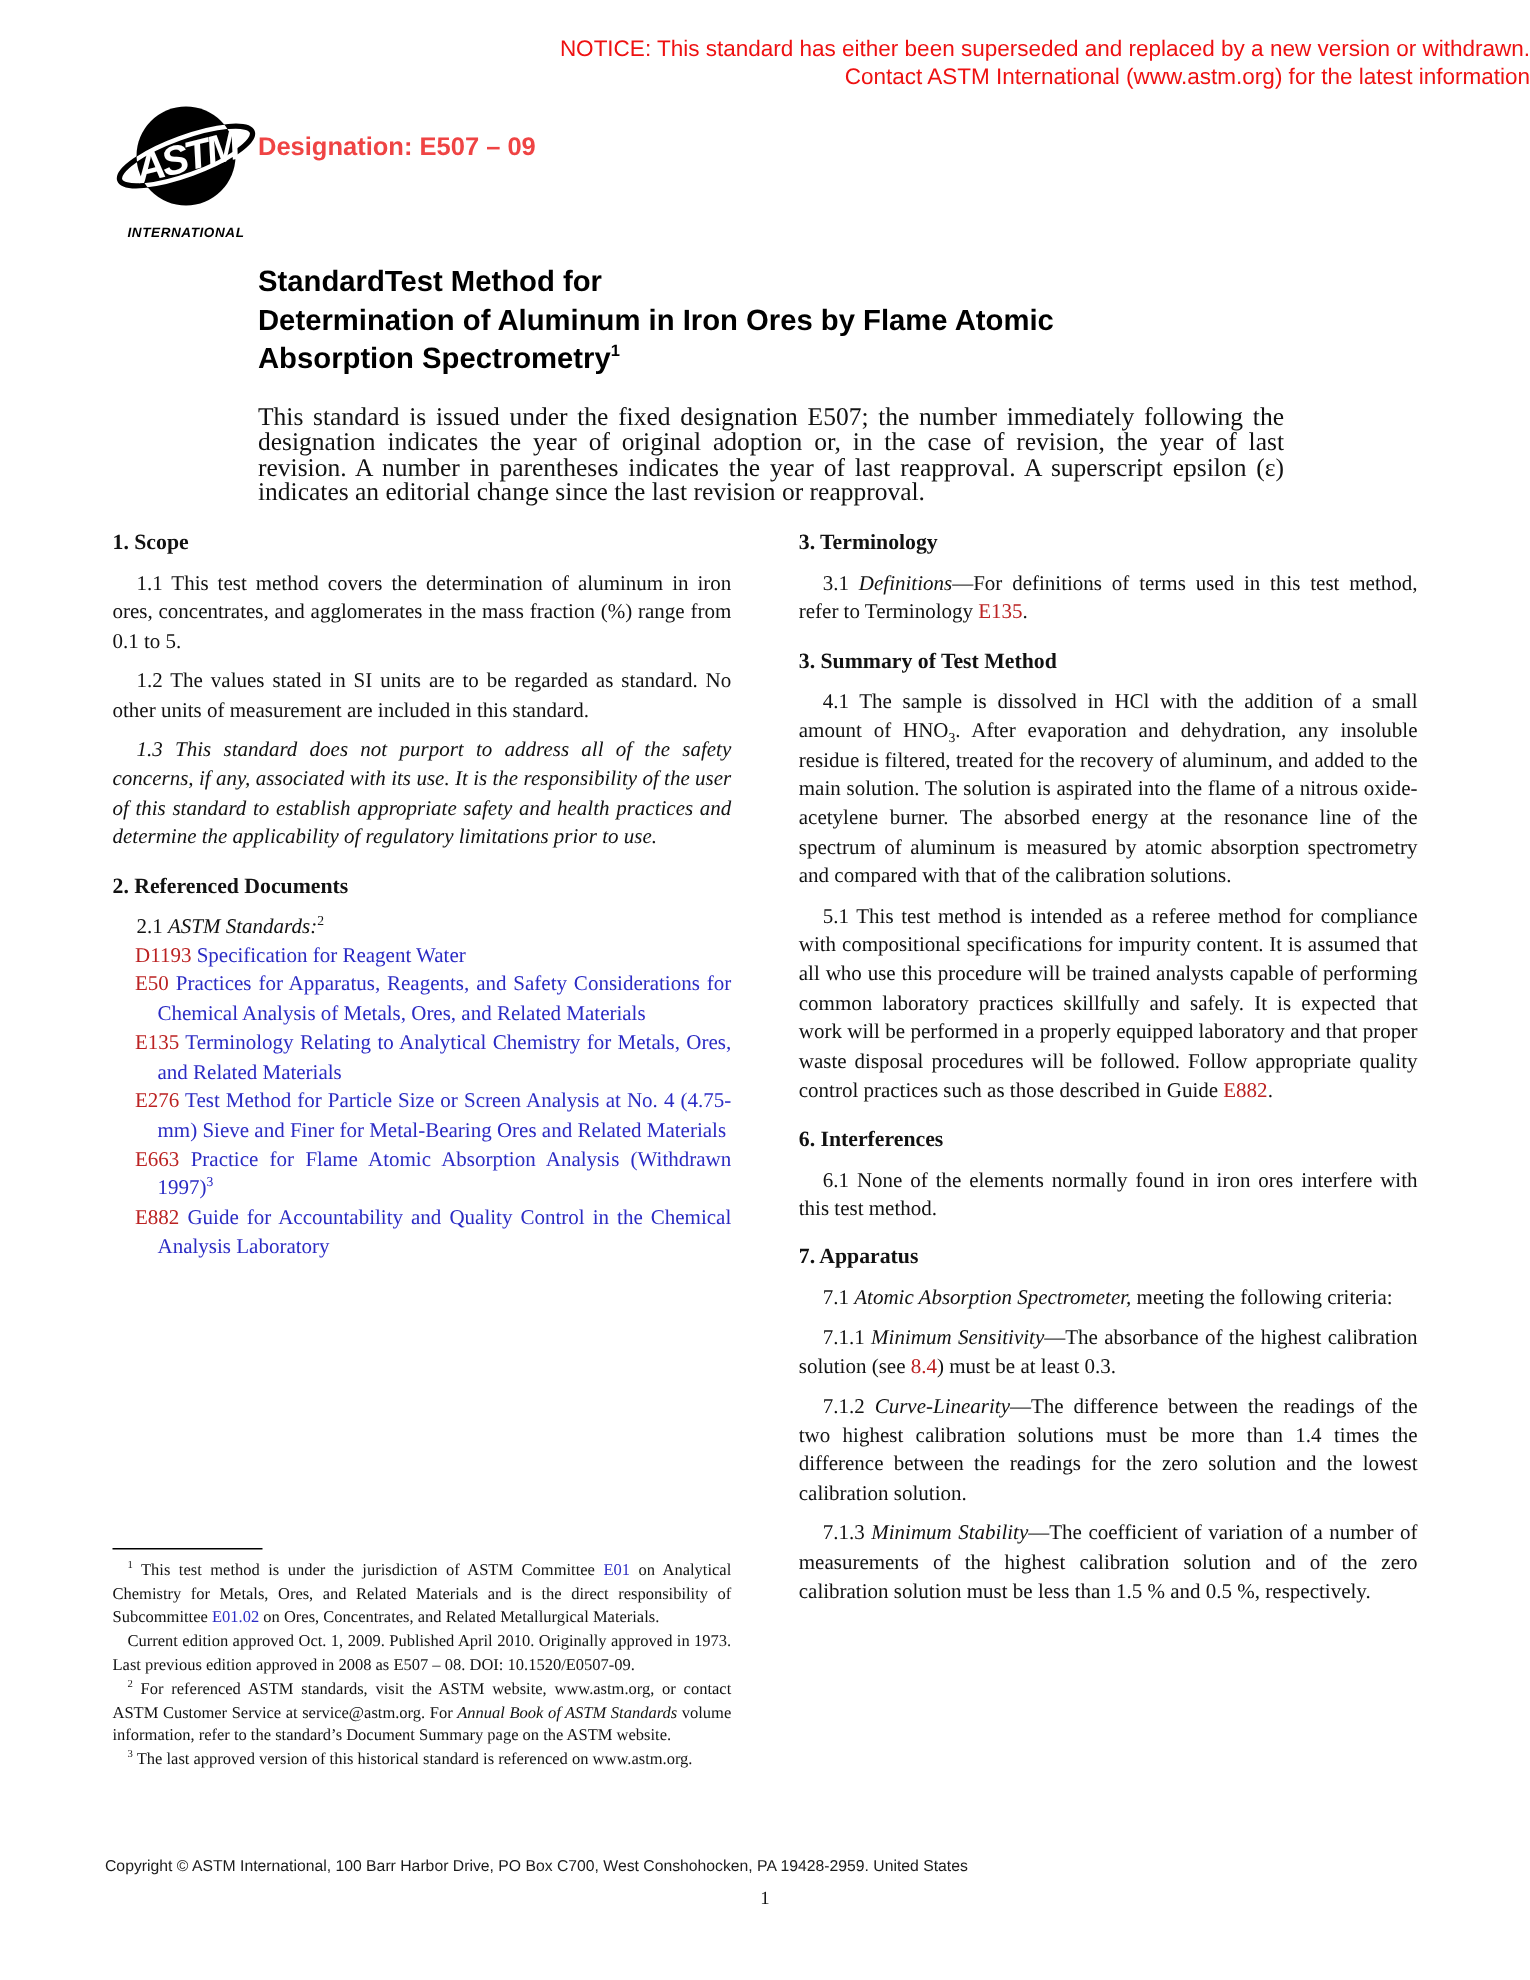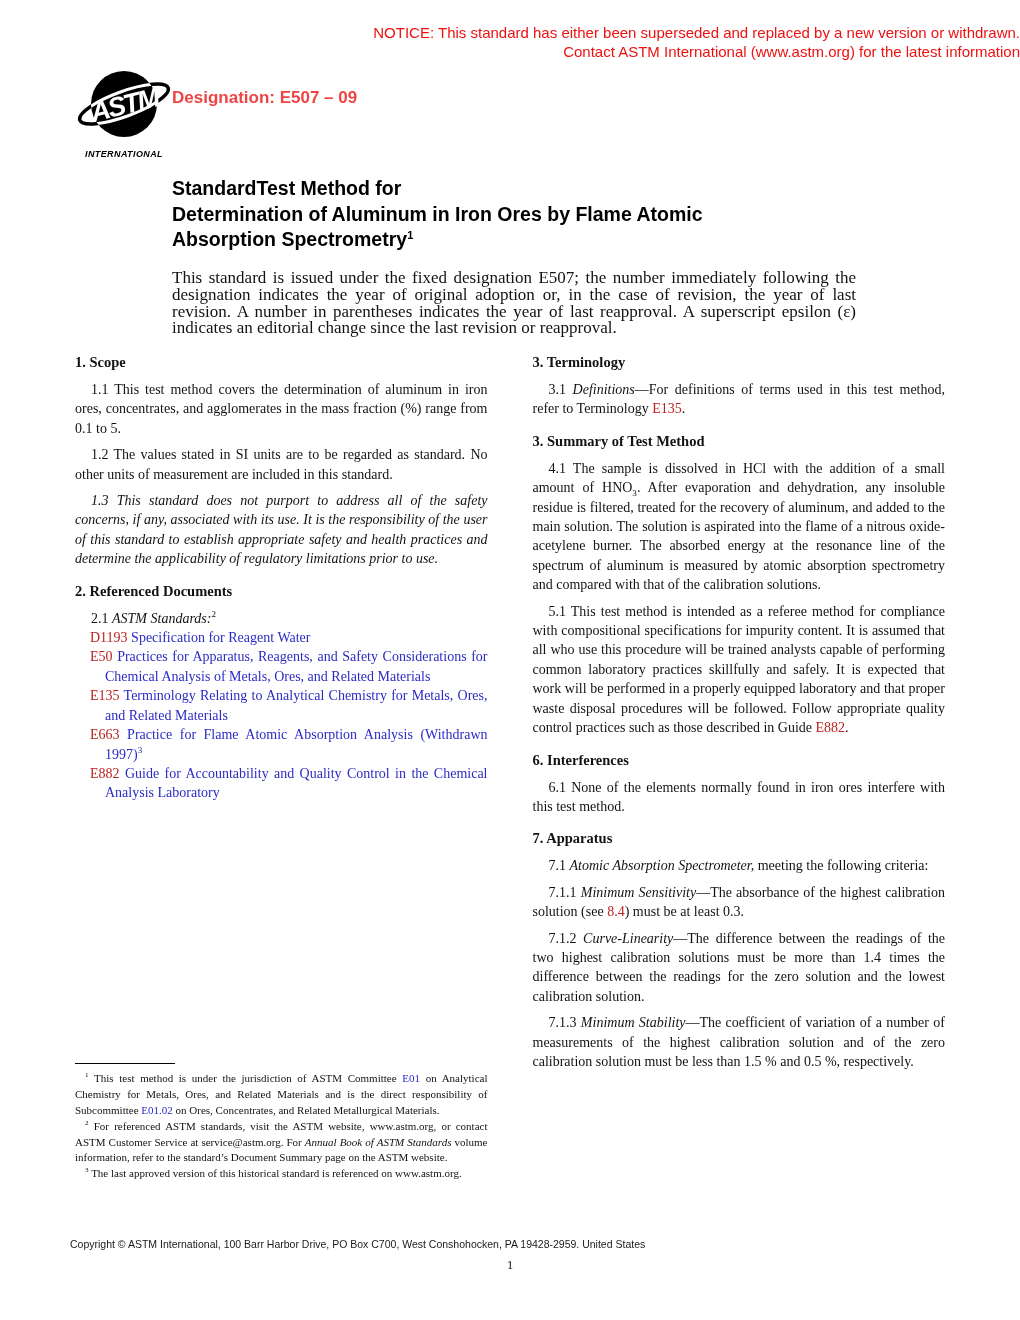--- a/index.html
+++ b/index.html
@@ -91,27 +91,29 @@
       <div class="sections" id="sections-left">
           <div class="sec-heading">1. Scope</div>
           <p class="para body"><span>1.1 This test method covers the determination of aluminum in iron ores, concentrates, and agglomerates in the mass fraction (%) range from 0.1 to 5.</span></p>
           <p class="para body"><span>1.2 The values stated in SI units are to be regarded as standard. No other units of measurement are included in this standard.</span></p>
           <p class="para body"><span class="seg-i">1.3 This standard does not purport to address all of the safety concerns, if any, associated with its use. It is the responsibility of the user of this standard to establish appropriate safety and health practices and determine the applicability of regulatory limitations prior to use.</span></p>
           <div class="sec-heading">2. Referenced Documents</div>
           <p class="para body"><span>2.1 </span><span class="seg-i">ASTM Standards:</span><sup>2</sup></p>
           <p class="para ref"><span class="seg-red">D1193</span><span class="seg-blue"> Specification for Reagent Water</span></p>
           <p class="para ref"><span class="seg-red">E50</span><span class="seg-blue"> Practices for Apparatus, Reagents, and Safety Considerations for Chemical Analysis of Metals, Ores, and Related Materials</span></p>
           <p class="para ref"><span class="seg-red">E135</span><span class="seg-blue"> Terminology Relating to Analytical Chemistry for Metals, Ores, and Related Materials</span></p>
+          <p class="para ref"><span class="seg-red">E276</span><span class="seg-blue"> Test Method for Particle Size or Screen Analysis at No. 4 (4.75-mm) Sieve and Finer for Metal-Bearing Ores and Related Materials</span></p>
           <p class="para ref"><span class="seg-red">E663</span><span class="seg-blue"> Practice for Flame Atomic Absorption Analysis (Withdrawn 1997)</span><sup class="seg-blue">3</sup></p>
           <p class="para ref"><span class="seg-red">E882</span><span class="seg-blue"> Guide for Accountability and Quality Control in the Chemical Analysis Laboratory</span></p>
         </div>
       <div class="footnotes">
         <div class="fn-rule"></div>
         <div id="fn-list">
             <p class="para fn"><sup>1</sup><span> This test method is under the jurisdiction of ASTM Committee </span><span class="seg-blue">E01</span><span> on Analytical Chemistry for Metals, Ores, and Related Materials and is the direct responsibility of Subcommittee </span><span class="seg-blue">E01.02</span><span> on Ores, Concentrates, and Related Metallurgical Materials.</span></p>
+            <p class="para fn"><span>Current edition approved Oct. 1, 2009. Published April 2010. Originally approved in 1973. Last previous edition approved in 2008 as E507 – 08. DOI: 10.1520/E0507-09.</span></p>
             <p class="para fn"><sup>2</sup><span> For referenced ASTM standards, visit the ASTM website, www.astm.org, or contact ASTM Customer Service at service@astm.org. For </span><span class="seg-i">Annual Book of ASTM Standards</span><span> volume information, refer to the standard’s Document Summary page on the ASTM website.</span></p>
             <p class="para fn"><sup>3</sup><span> The last approved version of this historical standard is referenced on www.astm.org.</span></p>
           </div>
       </div>
     </div>
     <div class="col">
       <div class="sections" id="sections-right">
           <div class="sec-heading">3. Terminology</div>
           <p class="para body"><span>3.1 </span><span class="seg-i">Definitions</span><span>—For definitions of terms used in this test method, refer to Terminology </span><span class="seg-red">E135</span><span>.</span></p>
           <div class="sec-heading">3. Summary of Test Method</div>

